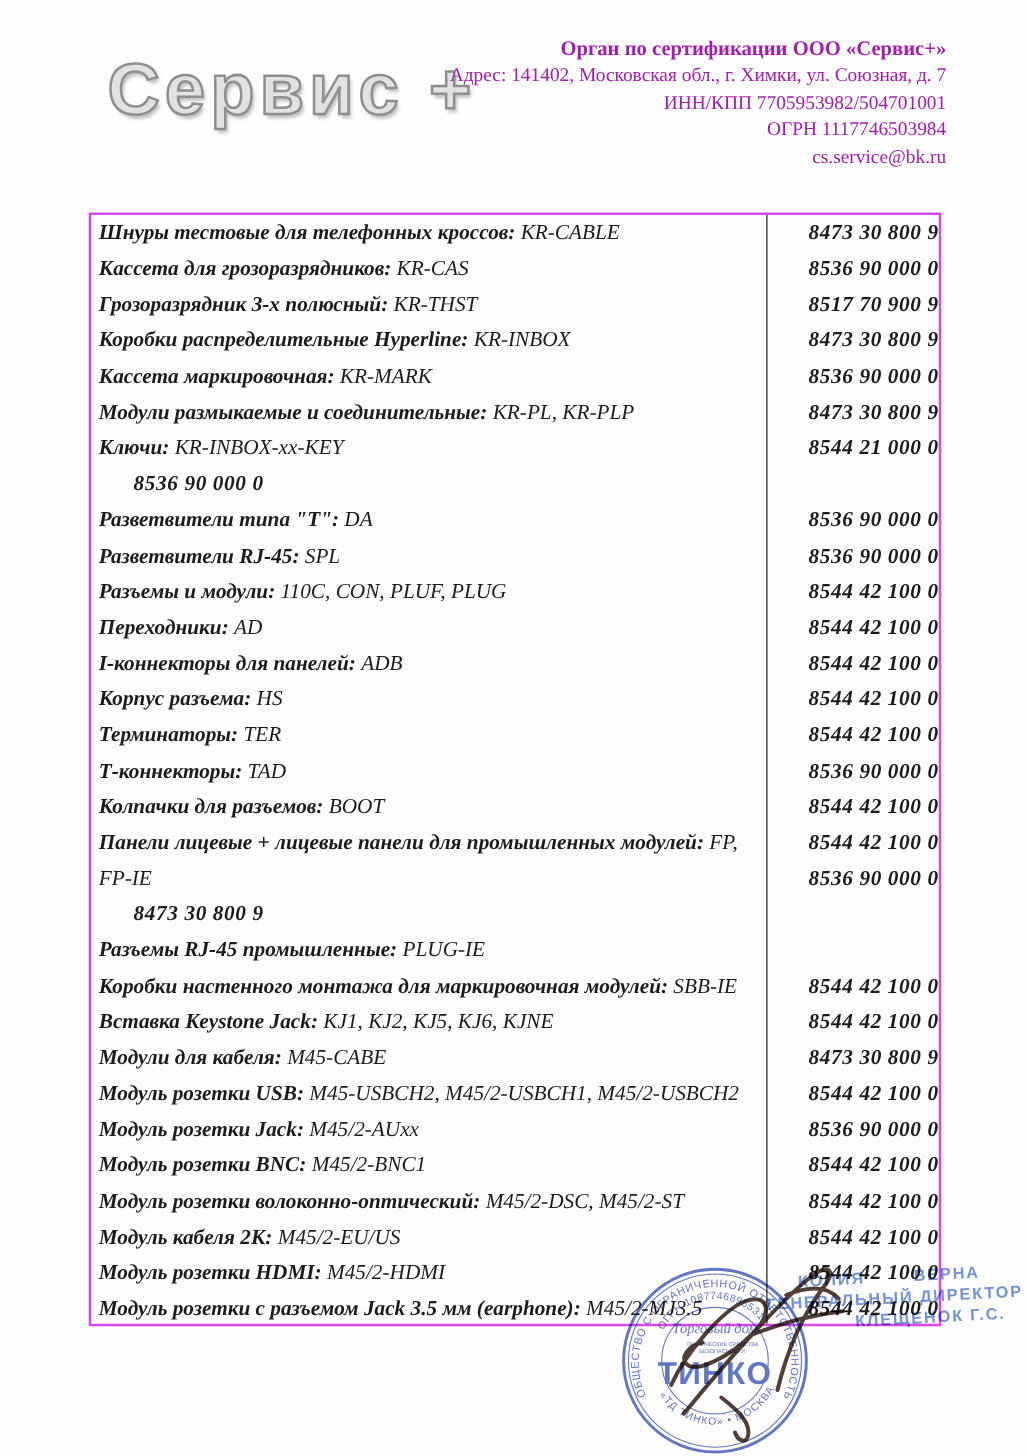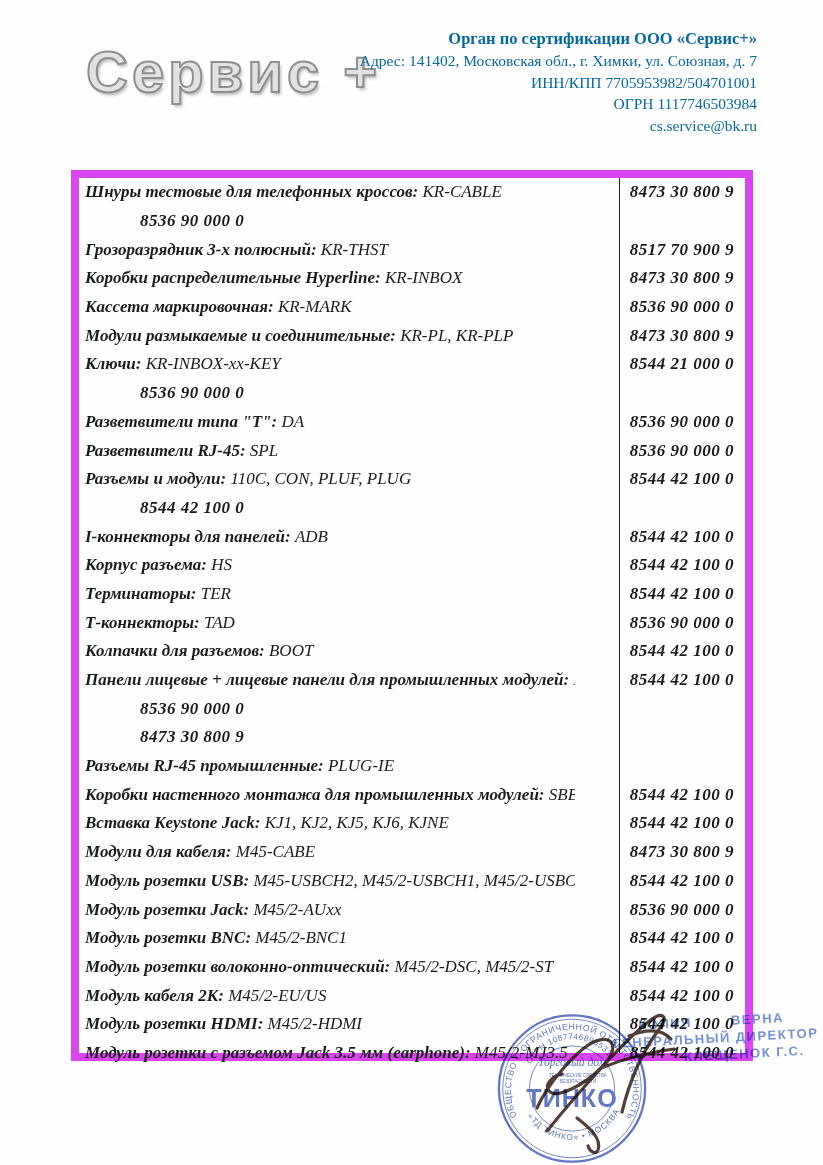--- a/index.html
+++ b/index.html
@@ -14,46 +14,45 @@
     position:absolute; left:86px; top:38px;
     font-family:"Liberation Sans", sans-serif;
     font-weight:bold; font-size:58px; letter-spacing:4px;
     color:#e2e2e2;
     -webkit-text-stroke:2px #8f8f8f;
     text-shadow:2px 3px 3px rgba(70,70,70,0.35);
     white-space:nowrap;
   }
   .contact{
     position:absolute; right:66px; top:28px;
-    text-align:right; font-size:15.5px; line-height:21.8px; color:#0369a1;
+    text-align:right; font-size:15.5px; line-height:21.8px; color:#a21caf;
     white-space:nowrap;
   }
   .contact .org{font-weight:bold; font-size:16.5px;}
   
   .doc-table{
     position:absolute; left:71px; top:170px; width:682px; height:891px;
-    border:8px solid #d946ef; box-sizing:border-box; background:transparent;
+    border:2px solid #d946ef; box-sizing:border-box; background:transparent;
   }
   .doc-table .vline{
     position:absolute; left:540px; top:0; bottom:0; width:0;
     border-left:1.6px solid #232323;
   }
   .trow{
     display:flex; align-items:center; height:28.7px; font-size:17px;
     font-style:italic;
   }
   .trow .cell-name{
     width:540px; box-sizing:border-box; padding-left:6px;
     white-space:nowrap; overflow:hidden;
   }
   .trow .cell-name b{font-weight:bold;}
   .trow .cell-code{
-    width:138px; text-align:center; font-weight:bold; letter-spacing:0.5px;
+    width:138px; text-align:right; font-weight:bold; letter-spacing:0.5px;
     white-space:nowrap;
-    margin-left:44px;
   }
   
   .overlay-svg{position:absolute; left:0; top:0; pointer-events:none; mix-blend-mode:multiply;}
   .copy-stamp{
     position:absolute; left:612px; top:1018px; width:215px;
     transform:rotate(-3deg); transform-origin:left top;
     font-family:"Liberation Sans", sans-serif;
     font-weight:bold; font-size:13px; letter-spacing:1.5px; line-height:17px;
     color:#6487d2; opacity:0.9; mix-blend-mode:multiply; white-space:nowrap;
   }
@@ -78,20 +77,21 @@
   </div>
 
   <div class="doc-table">
     <div class="vline"></div>
     <div id="rows-container">
         <div class="trow">
           <div class="cell-name"><b>Шнуры тестовые для телефонных кроссов:</b> <span>KR-CABLE</span></div>
           <div class="cell-code">8473 30 800 9</div>
         </div>
         <div class="trow">
+          <div class="cell-name"><b>Кассета для грозоразрядников:</b> <span>KR-CAS</span></div>
           <div class="cell-code">8536 90 000 0</div>
         </div>
         <div class="trow">
           <div class="cell-name"><b>Грозоразрядник 3-х полюсный:</b> <span>KR-THST</span></div>
           <div class="cell-code">8517 70 900 9</div>
         </div>
         <div class="trow">
           <div class="cell-name"><b>Коробки распределительные Hyperline:</b> <span>KR-INBOX</span></div>
           <div class="cell-code">8473 30 800 9</div>
         </div>
@@ -116,20 +116,21 @@
         </div>
         <div class="trow">
           <div class="cell-name"><b>Разветвители RJ-45:</b> <span>SPL</span></div>
           <div class="cell-code">8536 90 000 0</div>
         </div>
         <div class="trow">
           <div class="cell-name"><b>Разъемы и модули:</b> <span>110C, CON, PLUF, PLUG</span></div>
           <div class="cell-code">8544 42 100 0</div>
         </div>
         <div class="trow">
+          <div class="cell-name"><b>Переходники:</b> <span>AD</span></div>
           <div class="cell-code">8544 42 100 0</div>
         </div>
         <div class="trow">
           <div class="cell-name"><b>I-коннекторы для панелей:</b> <span>ADB</span></div>
           <div class="cell-code">8544 42 100 0</div>
         </div>
         <div class="trow">
           <div class="cell-name"><b>Корпус разъема:</b> <span>HS</span></div>
           <div class="cell-code">8544 42 100 0</div>
         </div>
@@ -143,31 +144,32 @@
         </div>
         <div class="trow">
           <div class="cell-name"><b>Колпачки для разъемов:</b> <span>BOOT</span></div>
           <div class="cell-code">8544 42 100 0</div>
         </div>
         <div class="trow">
           <div class="cell-name"><b>Панели лицевые + лицевые панели для промышленных модулей:</b> <span>FP,</span></div>
           <div class="cell-code">8544 42 100 0</div>
         </div>
         <div class="trow">
+          <div class="cell-name"><b></b> <span>FP-IE</span></div>
           <div class="cell-code">8536 90 000 0</div>
         </div>
         <div class="trow">
           <div class="cell-code">8473 30 800 9</div>
         </div>
         <div class="trow">
           <div class="cell-name"><b>Разъемы RJ-45 промышленные:</b> <span>PLUG-IE</span></div>
           <div class="cell-code"></div>
         </div>
         <div class="trow">
-          <div class="cell-name"><b>Коробки настенного монтажа для промышленных модулей:</b> <span>SBB-IE</span></div>
+          <div class="cell-name"><b>Коробки настенного монтажа для маркировочная модулей:</b> <span>SBB-IE</span></div>
           <div class="cell-code">8544 42 100 0</div>
         </div>
         <div class="trow">
           <div class="cell-name"><b>Вставка Keystone Jack:</b> <span> KJ1, KJ2, KJ5, KJ6, KJNE</span></div>
           <div class="cell-code">8544 42 100 0</div>
         </div>
         <div class="trow">
           <div class="cell-name"><b>Модули для кабеля:</b> <span>M45-CABE</span></div>
           <div class="cell-code">8473 30 800 9</div>
         </div>

